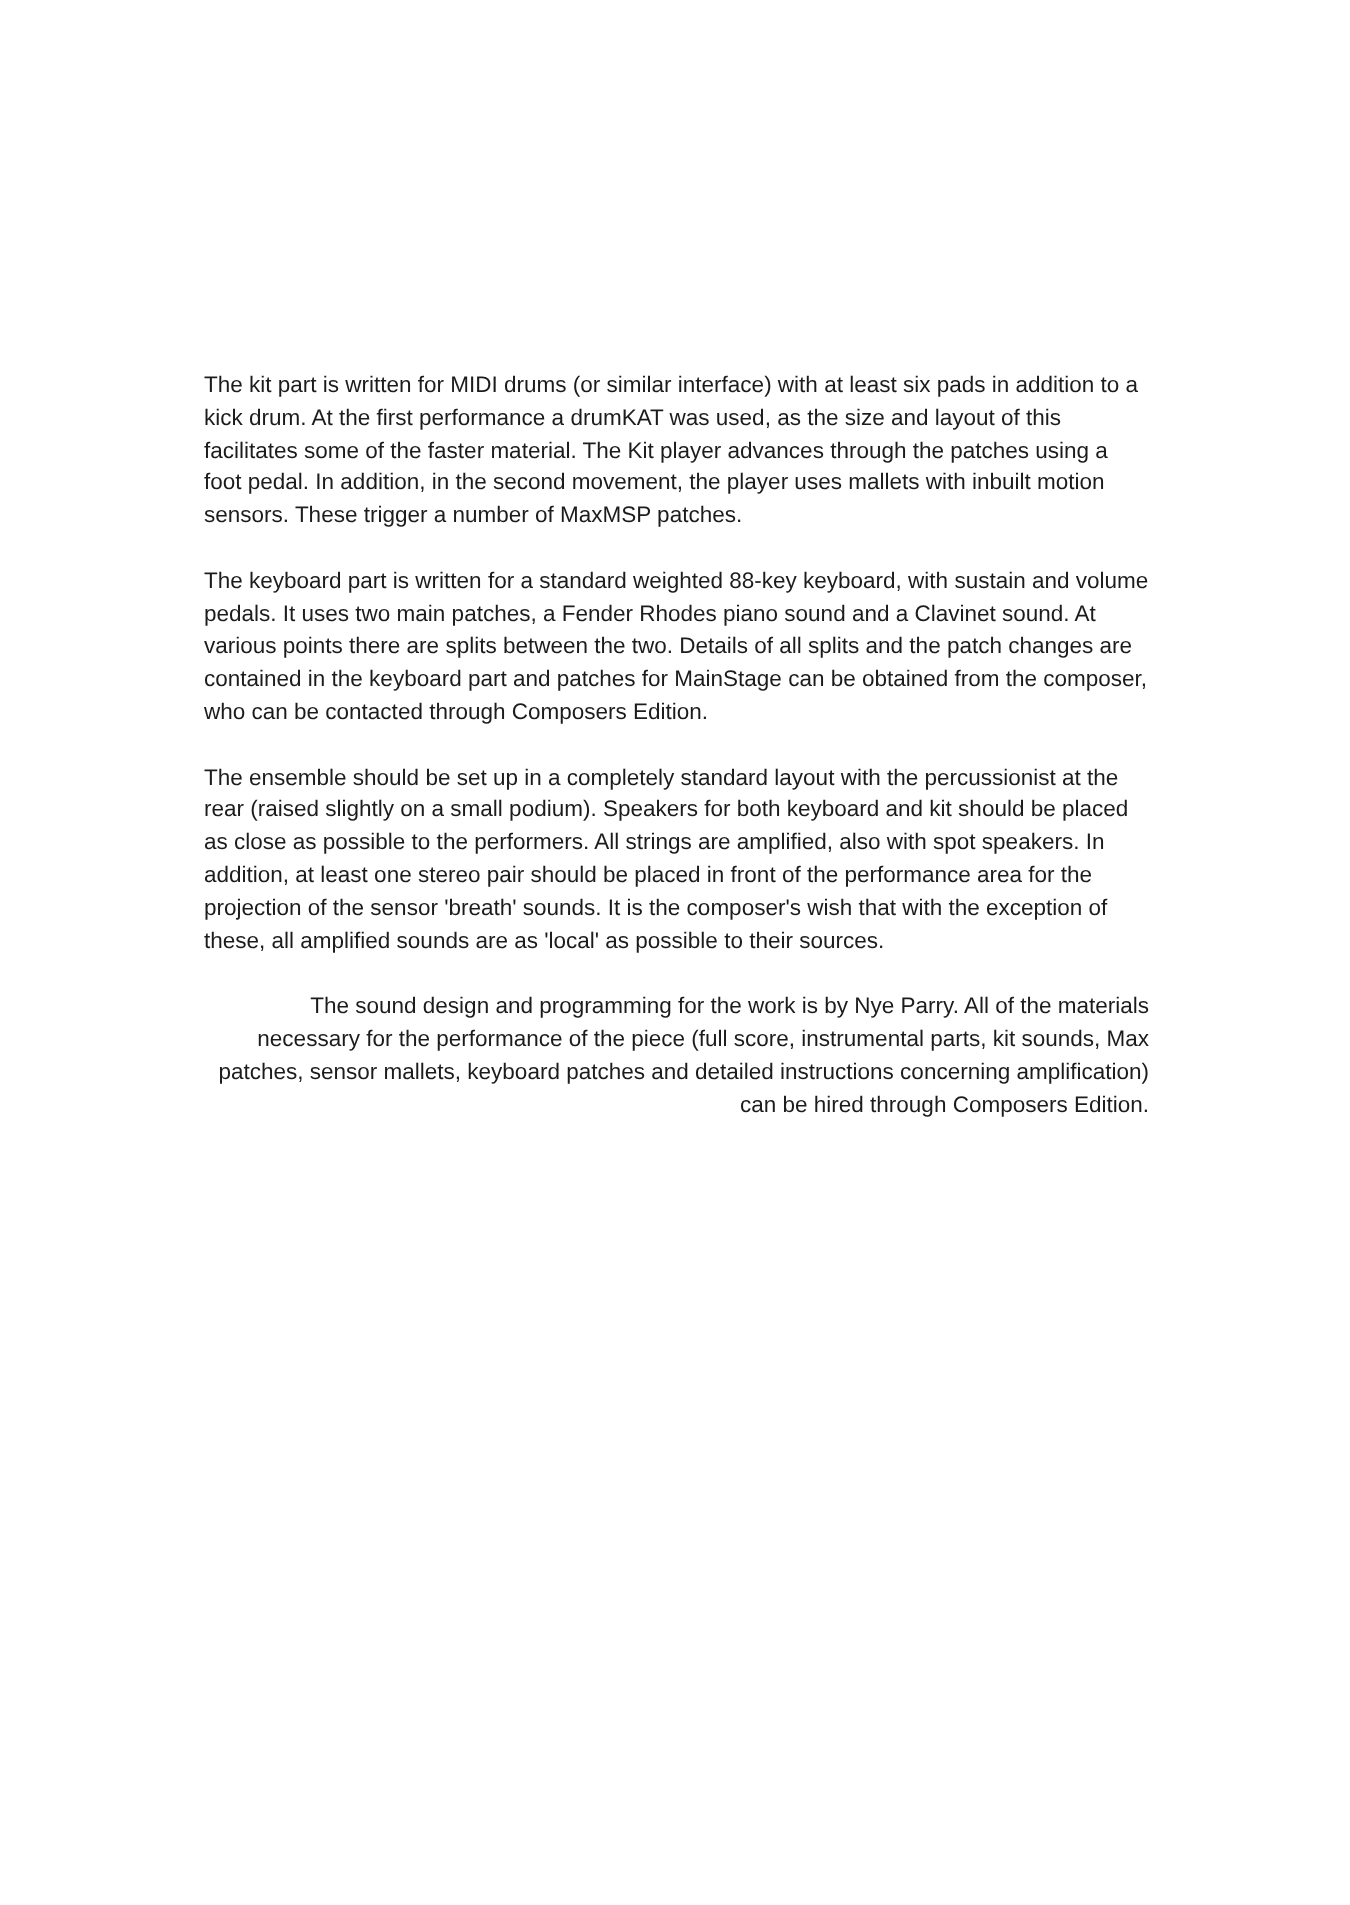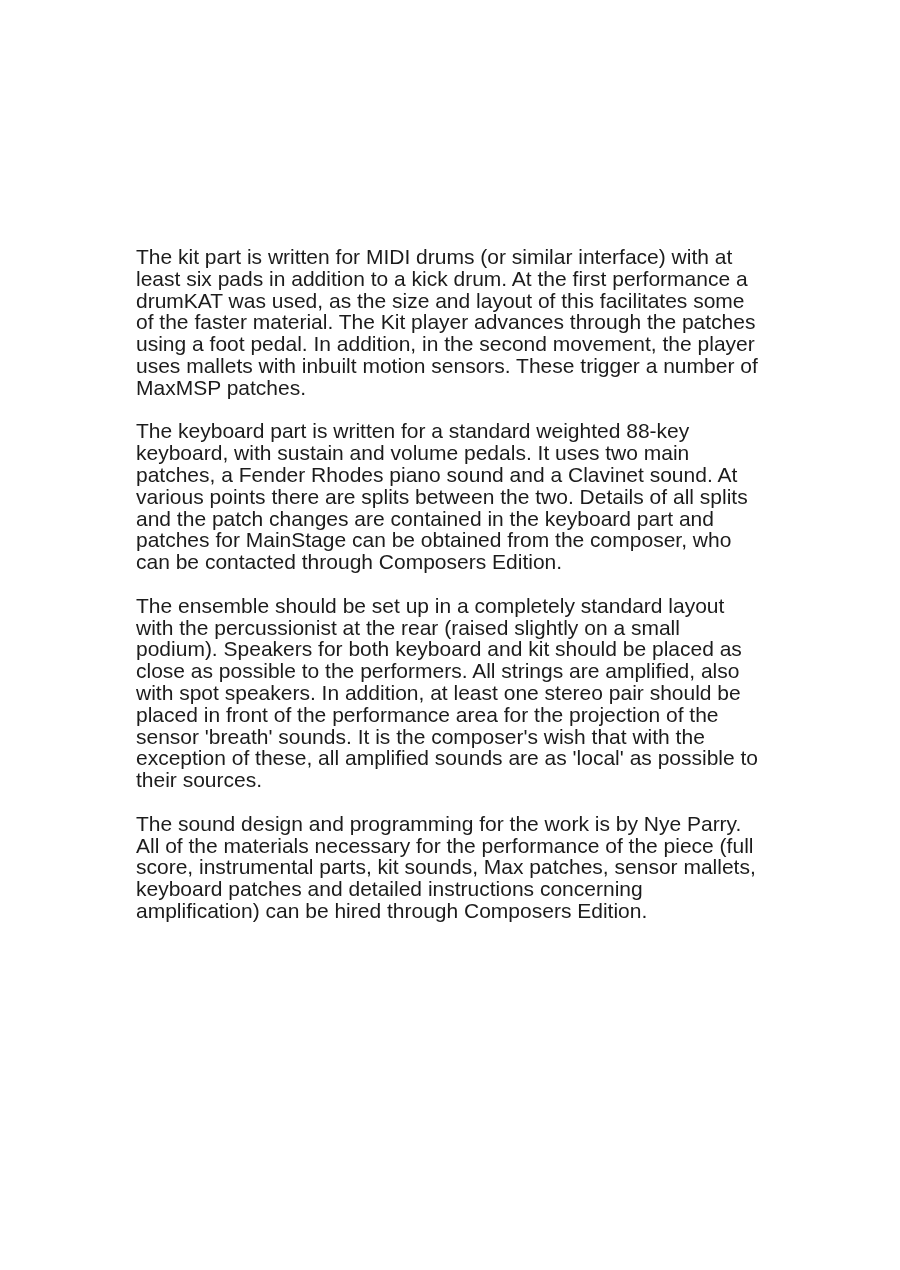--- a/index.html
+++ b/index.html
@@ -30,27 +30,28 @@
   .title {
     margin: 0 0 44px 0;
     text-align: center;
     font-size: 17px;
     font-weight: bold;
     letter-spacing: 0.1px;
     color: #161616;
   }
   .para {
     margin: 0 0 21.8px 0;
-    font-size: 21px;
+    font-size: 15px;
     line-height: 21.8px;
     text-align: left;
     color: #1c1c1c;
   }
   .para:last-child {
     margin-bottom: 16px;
+    text-align: right;
   }
 </style>
 </head>
 <body>
 
 <div class="page">
   <div class="content">
     <p class="para">The kit part is written for MIDI drums (or similar interface) with at least six pads in addition to a kick drum. At the first performance a drumKAT was used, as the size and layout of this facilitates some of the faster material. The Kit player advances through the patches using a foot pedal. In addition, in the second movement, the player uses mallets with inbuilt motion sensors. These trigger a number of MaxMSP patches.</p>
     <p class="para">The keyboard part is written for a standard weighted 88-key keyboard, with sustain and volume pedals. It uses two main patches, a Fender Rhodes piano sound and a Clavinet sound. At various points there are splits between the two. Details of all splits and the patch changes are contained in the keyboard part and patches for MainStage can be obtained from the composer, who can be contacted through Composers Edition.</p>
     <p class="para">The ensemble should be set up in a completely standard layout with the percussionist at the rear (raised slightly on a small podium). Speakers for both keyboard and kit should be placed as close as possible to the performers. All strings are amplified, also with spot speakers. In addition, at least one stereo pair should be placed in front of the performance area for the projection of the sensor 'breath' sounds. It is the composer's wish that with the exception of these, all amplified sounds are as 'local' as possible to their sources.</p>

